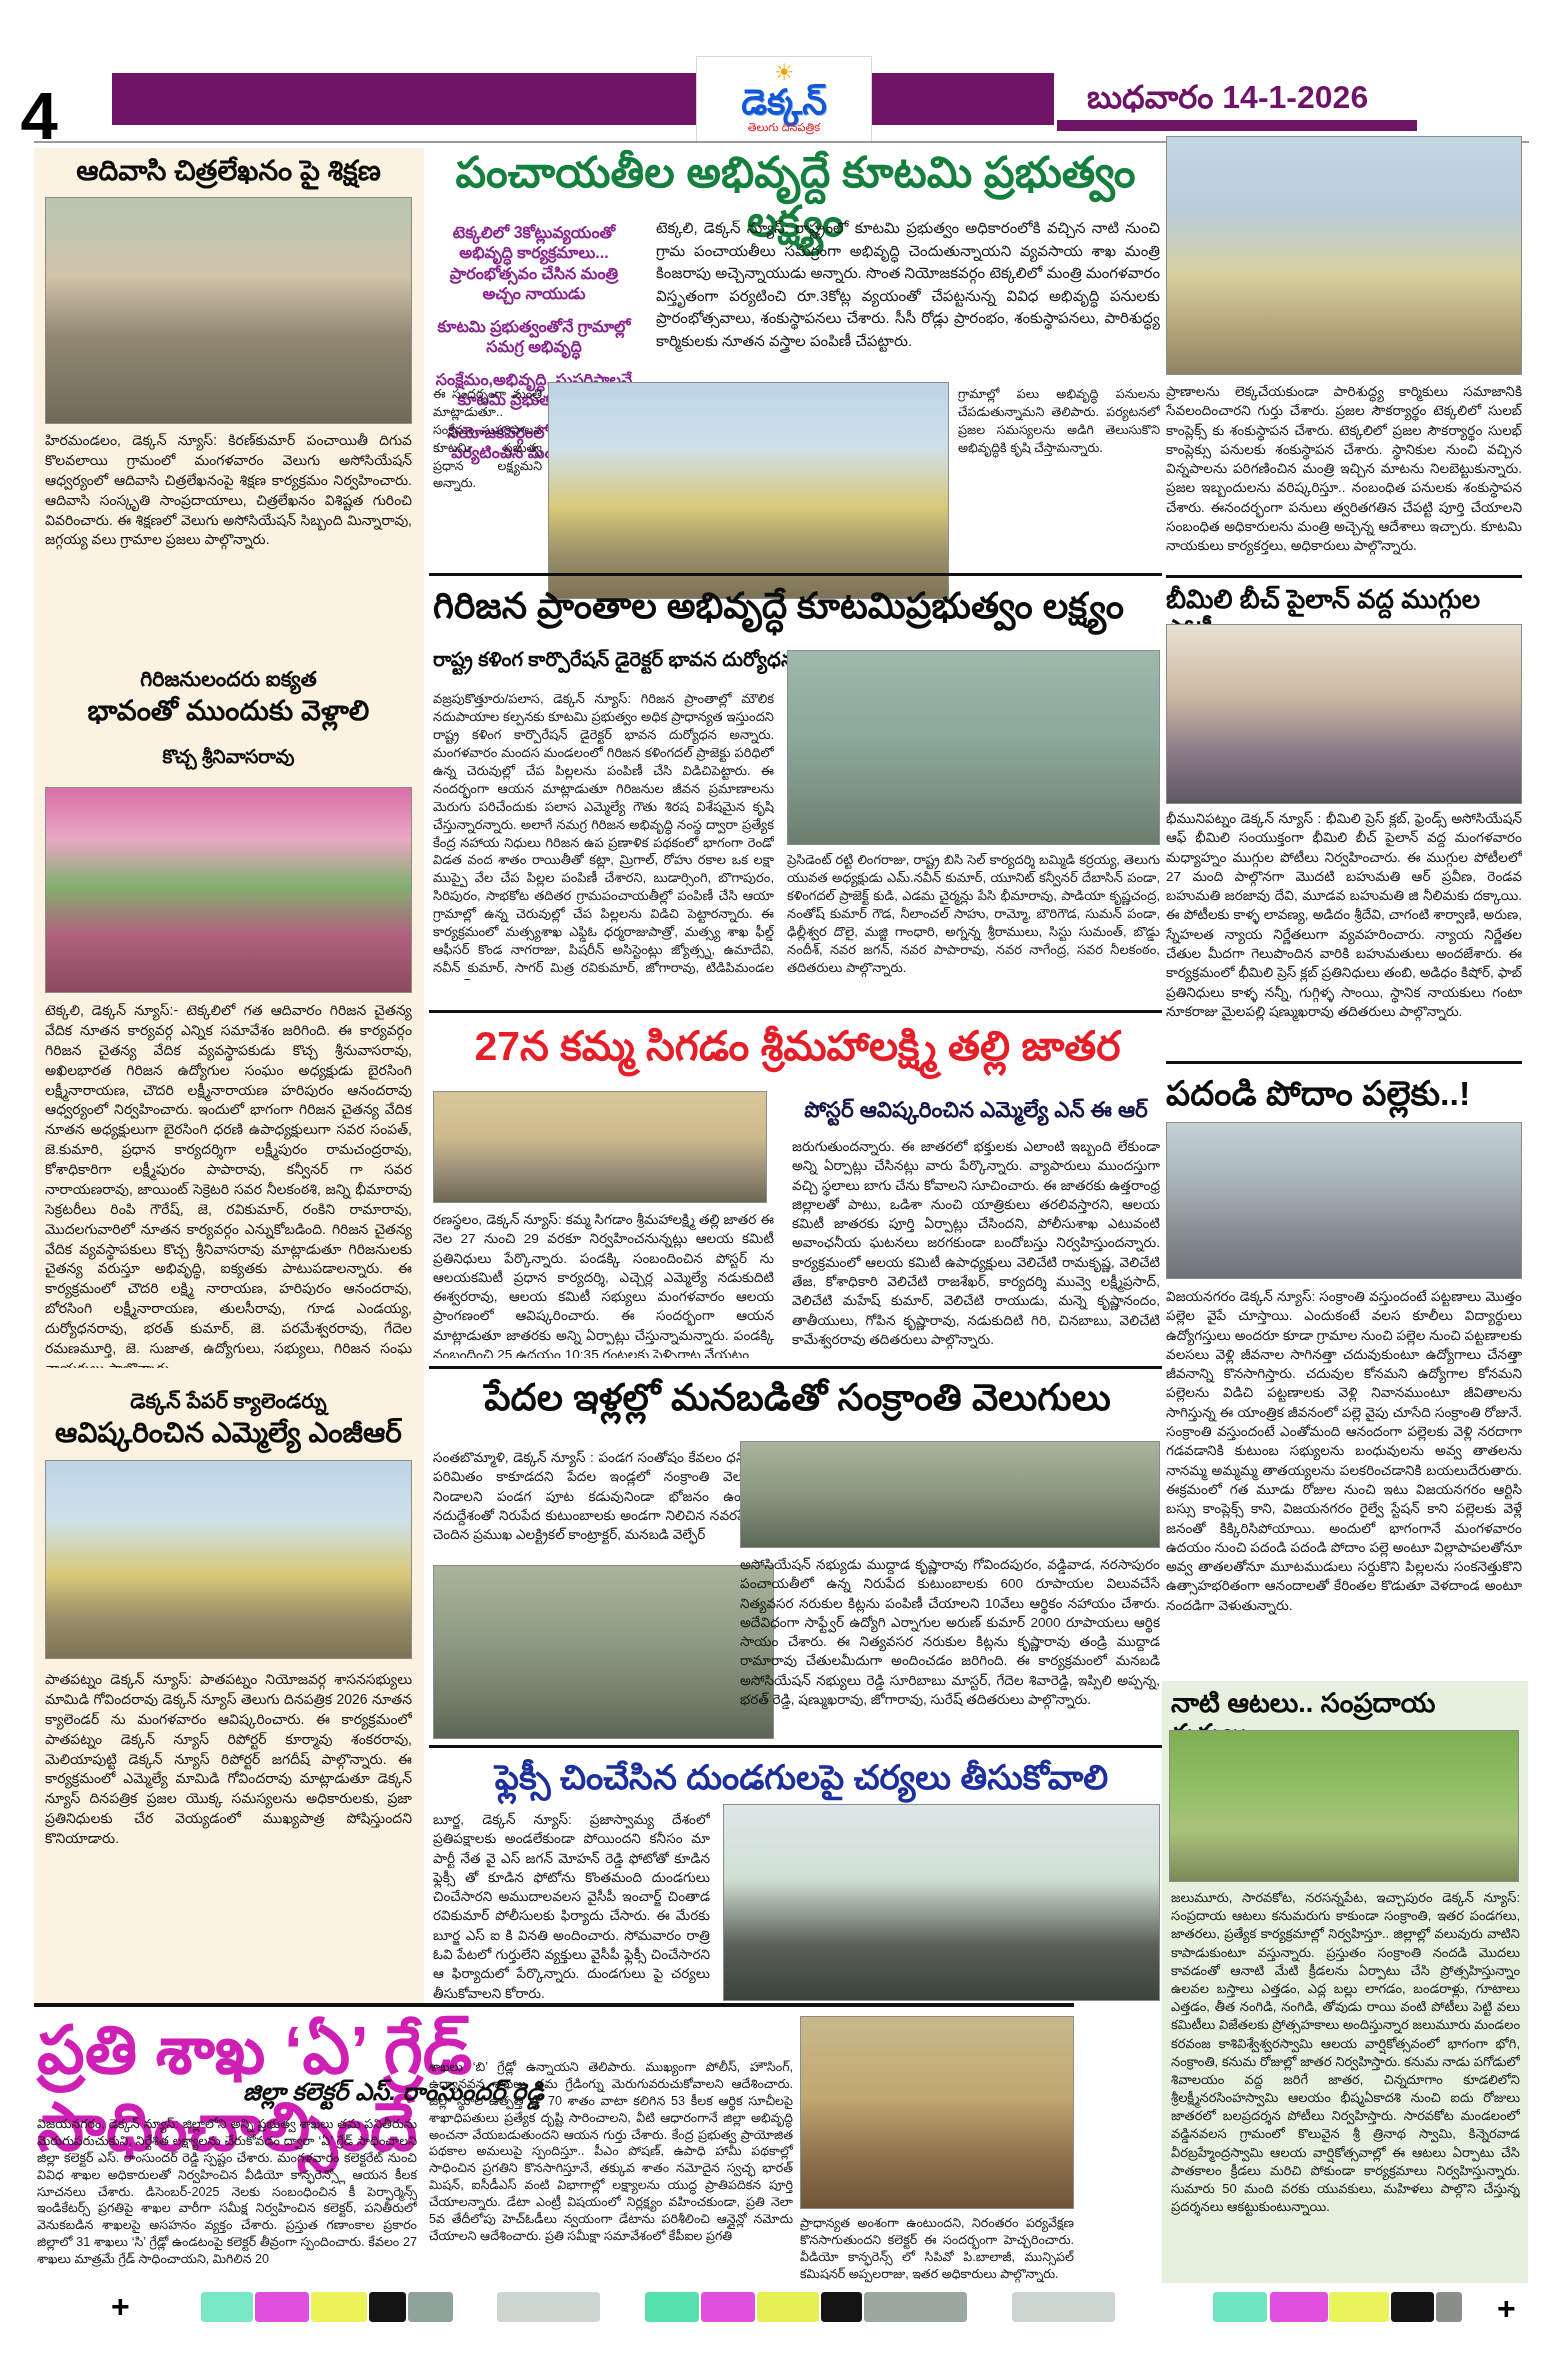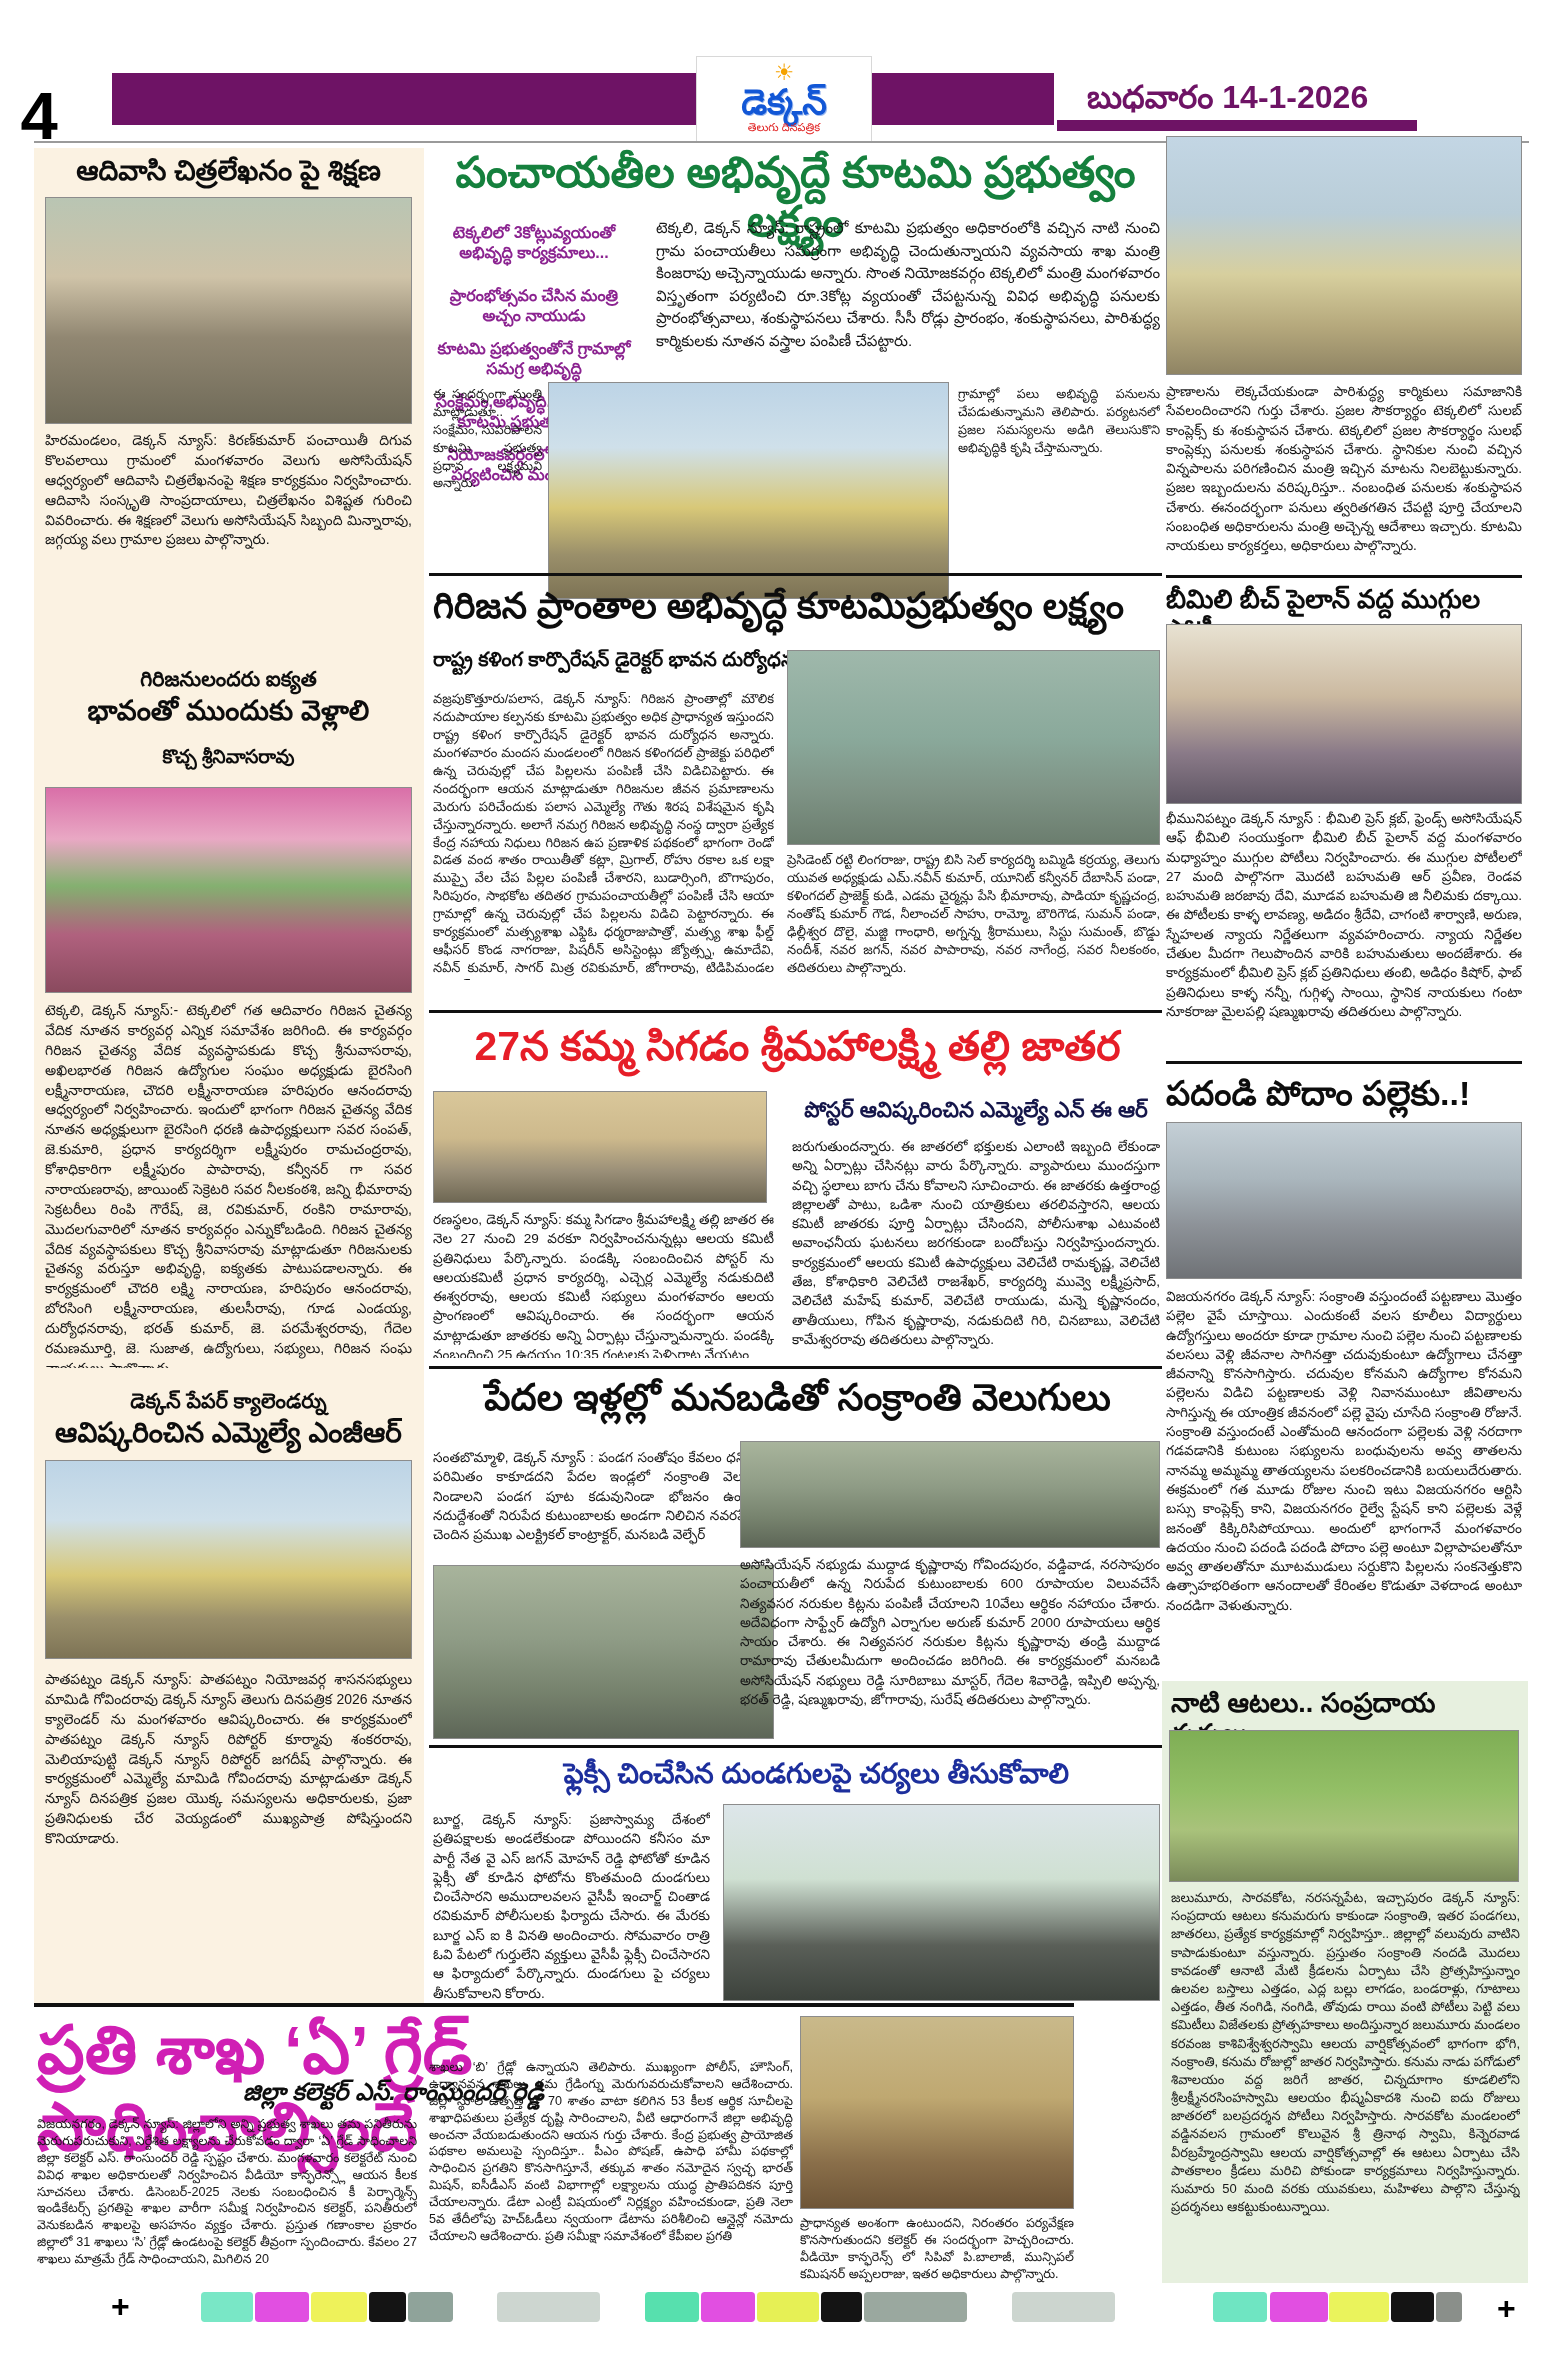--- a/index.html
+++ b/index.html
@@ -89,21 +89,21 @@
   <div class="photo ph-tent" style="left:45px;top:787px;width:367px;height:206px;"></div>
   <div class="abs body" style="left:45px;top:1001px;width:367px;height:367px;">టెక్కలి, డెక్కన్ న్యూస్:- టెక్కలిలో గత ఆదివారం గిరిజన చైతన్య వేదిక నూతన కార్యవర్గ ఎన్నిక సమావేశం జరిగింది. ఈ కార్యవర్గం గిరిజన చైతన్య వేదిక వ్యవస్థాపకుడు కొచ్చ శ్రీనువాసరావు, అఖిలభారత గిరిజన ఉద్యోగుల సంఘం అధ్యక్షుడు బైరసింగి లక్ష్మీనారాయణ, చౌదరి లక్ష్మీనారాయణ హరిపురం ఆనందరావు ఆధ్వర్యంలో నిర్వహించారు. ఇందులో భాగంగా గిరిజన చైతన్య వేదిక నూతన అధ్యక్షులుగా బైరసింగి ధరణి ఉపాధ్యక్షులుగా సవర సంపత్, జె.కుమారి, ప్రధాన కార్యదర్శిగా లక్ష్మీపురం రామచంద్రరావు, కోశాధికారిగా లక్ష్మీపురం పాపారావు, కన్వీనర్ గా సవర నారాయణరావు, జాయింట్ సెక్రెటరి సవర నీలకంఠశి, జన్ని భీమారావు సెక్రటరీలు రింపి గౌరేష్, జె, రవికుమార్, రంకిని రామారావు, మొదలగువారిలో నూతన కార్యవర్గం ఎన్నుకోబడింది. గిరిజన చైతన్య వేదిక వ్యవస్థాపకులు కొచ్చ శ్రీనివాసరావు మాట్లాడుతూ గిరిజనులకు చైతన్య వరుస్తూ అభివృద్ధి, ఐక్యతకు పాటుపడాలన్నారు. ఈ కార్యక్రమంలో చౌదరి లక్ష్మి నారాయణ, హరిపురం ఆనందరావు, బోరసింగి లక్ష్మీనారాయణ, తులసీరావు, గూడ ఎండయ్య, దుర్యోధనరావు, భరత్ కుమార్, జె. పరమేశ్వరరావు, గేదెల రమణమూర్తి, జె. సుజాత, ఉద్యోగులు, సభ్యులు, గిరిజన సంఘ నాయకులు పాల్గొన్నారు.</div>
 
   <div class="abs kicker" style="left:45px;top:1389px;width:367px;font-size:20.6px;">డెక్కన్ పేపర్ క్యాలెండర్ను</div>
   <div class="abs hl hl-black center" style="left:41px;top:1417px;width:375px;font-size:28px;">ఆవిష్కరించిన ఎమ్మెల్యే ఎంజీఆర్</div>
   <div class="photo ph-minister" style="left:45px;top:1460px;width:367px;height:199px;"></div>
   <div class="abs body" style="left:45px;top:1670px;width:367px;height:326px;">పాతపట్నం డెక్కన్ న్యూస్: పాతపట్నం నియోజవర్గ శాసనసభ్యులు మామిడి గోవిందరావు డెక్కన్ న్యూస్ తెలుగు దినపత్రిక 2026 నూతన క్యాలెండర్ ను మంగళవారం ఆవిష్కరించారు. ఈ కార్యక్రమంలో పాతపట్నం డెక్కన్ న్యూస్ రిపోర్టర్ కూర్మావు శంకరరావు, మెలియాపుట్టి డెక్కన్ న్యూస్ రిపోర్టర్ జగదీష్ పాల్గొన్నారు. ఈ కార్యక్రమంలో ఎమ్మెల్యే మామిడి గోవిందరావు మాట్లాడుతూ డెక్కన్ న్యూస్ దినపత్రిక ప్రజల యొక్క సమస్యలను అధికారులకు, ప్రజా ప్రతినిధులకు చేర వెయ్యడంలో ముఖ్యపాత్ర పోషిస్తుందని కొనియాడారు.</div>
 
   <div class="abs hl hl-blue center" style="left:429px;top:148px;width:733px;font-size:43px;">పంచాయతీల అభివృద్దే కూటమి ప్రభుత్వం లక్ష్యం</div>
   <div class="abs" style="left:433px;top:223px;width:202px;">
-    <div class="deck-line" style="margin-bottom:23px;">టెక్కలిలో 3కోట్లువ్యయంతో అభివృద్ధి కార్యక్రమాలు...</div>
+    <div class="deck-line" style="margin-bottom:1px;">టెక్కలిలో 3కోట్లువ్యయంతో అభివృద్ధి కార్యక్రమాలు...</div>
     <div class="deck-line" style="margin-bottom:13px;">ప్రారంభోత్సవం చేసిన మంత్రి అచ్చం నాయుడు</div>
     <div class="deck-line" style="margin-bottom:13px;">కూటమి ప్రభుత్వంతోనే గ్రామాల్లో సమగ్ర అభివృద్ధి</div>
     <div class="deck-line" style="margin-bottom:13px;">సంక్షేమం,అభివృద్ధి, సుపరిపాలనే కూటమి ప్రభుత్వ ధ్యేయం</div>
     <div class="deck-line">నియోజకవర్గంలో విస్తృతంగా పర్యటించిన మంత్రి అచ్చెన్న</div>
   </div>
   <div class="abs body body-lg" style="left:656px;top:217px;width:504px;height:159px;">టెక్కలి, డెక్కన్ న్యూస్: రాష్ట్రంలో కూటమి ప్రభుత్వం అధికారంలోకి వచ్చిన నాటి నుంచి గ్రామ పంచాయతీలు సమగ్రంగా అభివృద్ధి చెందుతున్నాయని వ్యవసాయ శాఖ మంత్రి కింజరాపు అచ్చెన్నాయుడు అన్నారు. సొంత నియోజకవర్గం టెక్కలిలో మంత్రి మంగళవారం విస్తృతంగా పర్యటించి రూ.3కోట్ల వ్యయంతో చేపట్టనున్న వివిధ అభివృద్ధి పనులకు ప్రారంభోత్సవాలు, శంకుస్థాపనలు చేశారు. సీసీ రోడ్లు ప్రారంభం, శంకుస్థాపనలు, పారిశుద్ధ్య కార్మికులకు నూతన వస్త్రాల పంపిణీ చేపట్టారు.</div>
   <div class="abs body" style="left:433px;top:386px;width:109px;height:212px;font-size:12.6px;">ఈ సందర్భంగా మంత్రి మాట్లాడుతూ.. సంక్షేమం, సుపరిపాలన కూటమి ప్రభుత్వ ప్రధాన లక్ష్యమని అన్నారు.</div>
   <div class="photo ph-minister" style="left:548px;top:382px;width:401px;height:217px;"></div>
   <div class="abs body" style="left:958px;top:386px;width:202px;height:212px;font-size:12.6px;">గ్రామాల్లో పలు అభివృద్ధి పనులను చేపడుతున్నామని తెలిపారు. పర్యటనలో ప్రజల సమస్యలను అడిగి తెలుసుకొని అభివృద్ధికి కృషి చేస్తామన్నారు.</div>
 
@@ -131,21 +131,21 @@
   <div class="abs body" style="left:433px;top:1210px;width:341px;height:148px;font-size:13.6px;">రణస్థలం, డెక్కన్ న్యూస్: కమ్మ సిగడాం శ్రీమహాలక్ష్మి తల్లి జాతర ఈ నెల 27 నుంచి 29 వరకూ నిర్వహించనున్నట్లు ఆలయ కమిటీ ప్రతినిధులు పేర్కొన్నారు. పండక్కి సంబందించిన పోస్టర్ ను ఆలయకమిటీ ప్రధాన కార్యదర్శి, ఎచ్చెర్ల ఎమ్మెల్యే నడుకుదిటి ఈశ్వరరావు, ఆలయ కమిటీ సభ్యులు మంగళవారం ఆలయ ప్రాంగణంలో ఆవిష్కరించారు. ఈ సందర్భంగా ఆయన మాట్లాడుతూ జాతరకు అన్ని ఏర్పాట్లు చేస్తున్నామన్నారు. పండక్కి నంబంధించి 25 ఉదయం 10:35 గంటలకు పెళ్ళిరాట వేయటం</div>
 
   <div class="rule" style="left:429px;top:1366px;width:733px;height:2.8px;"></div>
   <div class="abs hl hl-black center" style="left:433px;top:1377px;width:729px;font-size:37px;">పేదల ఇళ్లల్లో మనబడితో సంక్రాంతి వెలుగులు</div>
   <div class="abs body" style="left:433px;top:1448px;width:341px;height:111px;font-size:13.6px;">సంతబొమ్మాళి, డెక్కన్ న్యూస్ : పండగ సంతోషం కేవలం ధనికులకే పరిమితం కాకూడదని పేదల ఇండ్లలో నంక్రాంతి వెలుగులు నిండాలని పండగ పూట కడువునిండా భోజనం ఉండాలనే నదుద్దేశంతో నిరుపేద కుటుంబాలకు అండగా నిలిచిన నవరపేట కు చెందిన ప్రముఖ ఎలక్ట్రికల్ కాంట్రాక్టర్, మనబడి వెల్ఫేర్</div>
   <div class="photo ph-kits" style="left:740px;top:1441px;width:420px;height:107px;"></div>
   <div class="photo ph-kits" style="left:433px;top:1565px;width:341px;height:174px;"></div>
   <div class="abs body" style="left:740px;top:1555px;width:420px;height:184px;font-size:13.6px;">అసోసియేషన్ నభ్యుడు ముద్దాడ కృష్ణారావు గోవిందపురం, వడ్డివాడ, నరసాపురం పంచాయతీలో ఉన్న నిరుపేద కుటుంబాలకు 600 రూపాయల విలువచేసే నిత్యవసర నరుకుల కిట్లను పంపిణీ చేయాలని 10వేలు ఆర్థికం నహాయం చేశారు. అదేవిధంగా సాఫ్ట్వేర్ ఉద్యోగి ఎర్నాగుల అరుణ్ కుమార్ 2000 రూపాయలు ఆర్థిక సాయం చేశారు. ఈ నిత్యవసర నరుకుల కిట్లను కృష్ణారావు తండ్రి ముద్దాడ రామారావు చేతులమీదుగా అందించడం జరిగింది. ఈ కార్యక్రమంలో మనబడి అసోసియేషన్ నభ్యులు రెడ్డి సూరిబాబు మాస్టర్, గేదెల శివారెడ్డి, ఇప్పిలి అప్పన్న, భరత్ రెడ్డి, షణ్ముఖరావు, జోగారావు, సురేష్ తదితరులు పాల్గొన్నారు.</div>
 
   <div class="rule" style="left:429px;top:1745px;width:733px;height:2.8px;"></div>
-  <div class="abs hl hl-navy center" style="left:452px;top:1758px;width:729px;font-size:28px;">ఫ్లెక్సీ చించేసిన దుండగులపై చర్యలు తీసుకోవాలి</div>
+  <div class="abs hl hl-navy center" style="left:437px;top:1758px;width:729px;font-size:34px;">ఫ్లెక్సీ చించేసిన దుండగులపై చర్యలు తీసుకోవాలి</div>
   <div class="abs body" style="left:433px;top:1810px;width:277px;height:189px;font-size:13.6px;">బూర్జ, డెక్కన్ న్యూస్: ప్రజాస్వామ్య దేశంలో ప్రతిపక్షాలకు అండలేకుండా పోయిందని కనీసం మా పార్టీ నేత వై ఎస్ జగన్ మోహన్ రెడ్డి ఫోటోతో కూడిన ఫ్లెక్సీ తో కూడిన ఫోటోను కొంతమంది దుండగులు చించేసారని అముదాలవలస వైసీపీ ఇంచార్జ్ చింతాడ రవికుమార్ పోలీసులకు ఫిర్యాదు చేసారు. ఈ మేరకు బూర్జ ఎస్ ఐ కి వినతి అందించారు. సోమవారం రాత్రి ఓవి పేటలో గుర్తులేని వ్యక్తులు వైసీపీ ఫ్లెక్సీ చించేసారని ఆ ఫిర్యాదులో పేర్కొన్నారు. దుండగులు పై చర్యలు తీసుకోవాలని కోరారు.</div>
   <div class="photo ph-flexi" style="left:723px;top:1804px;width:437px;height:197px;"></div>
 
   <div class="rule" style="left:34px;top:2003px;width:1040px;height:3.7px;"></div>
   <div class="abs hl hl-magenta" style="left:37px;top:2011px;width:759px;font-size:67px;">ప్రతి శాఖ ‘ఏ’ గ్రేడ్ సాధించాల్సిందే</div>
   <div class="abs subhead center" style="left:75px;top:2078px;width:637px;font-size:24px;font-style:italic;">జిల్లా కలెక్టర్ ఎస్. రాంసుందర్ రెడ్డి</div>
   <div class="abs body" style="left:37px;top:2116px;width:380px;height:199px;font-size:12.6px;line-height:1.34;">విజయనగరం, డెక్కన్ న్యూస్: జిల్లాలోని అన్ని ప్రభుత్వ శాఖలు తమ పనితీరును మెరుగుపరుచుకుని, నిర్దేశిత లక్ష్యాలను చేరుకోవడం ద్వారా ‘ఏ’ గ్రేడ్ సాధించాలని జిల్లా కలెక్టర్ ఎస్. రాంసుందర్ రెడ్డి స్పష్టం చేశారు. మంగళవారం కలెక్టరేట్ నుంచి వివిధ శాఖల అధికారులతో నిర్వహించిన వీడియో కాన్ఫరెన్స్లో ఆయన కీలక సూచనలు చేశారు. డిసెంబర్-2025 నెలకు సంబంధించిన కీ పెర్ఫార్మెన్స్ ఇండికేటర్స్ ప్రగతిపై శాఖల వారీగా సమీక్ష నిర్వహించిన కలెక్టర్, పనితీరులో వెనుకబడిన శాఖలపై అసహనం వ్యక్తం చేశారు. ప్రస్తుత గణాంకాల ప్రకారం జిల్లాలో 31 శాఖలు ‘సి’ గ్రేడ్లో ఉండటంపై కలెక్టర్ తీవ్రంగా స్పందించారు. కేవలం 27 శాఖలు మాత్రమే గ్రేడ్ సాధించాయని, మిగిలిన 20</div>
   <div class="abs body" style="left:429px;top:2059px;width:364px;height:255px;font-size:12.6px;line-height:1.34;">శాఖలు ‘బి’ గ్రేడ్లో ఉన్నాయని తెలిపారు. ముఖ్యంగా పోలీస్, హౌసింగ్, ఉద్యానవన శాఖలు తమ గ్రేడింగ్ను మెరుగువరుచుకోవాలని ఆదేశించారు. జిల్లా స్థూల ఉత్పత్తి లో 70 శాతం వాటా కలిగిన 53 కీలక ఆర్థిక సూచీలపై శాఖాధిపతులు ప్రత్యేక దృష్టి సారించాలని, వీటి ఆధారంగానే జిల్లా అభివృద్ధి అంచనా వేయబడుతుందని ఆయన గుర్తు చేశారు. కేంద్ర ప్రభుత్వ ప్రాయోజిత పథకాల అమలుపై స్పందిస్తూ.. పీఎం పోషణ్, ఉపాధి హామీ పథకాల్లో సాధించిన ప్రగతిని కొనసాగిస్తూనే, తక్కువ శాతం నమోదైన స్వచ్ఛ భారత్ మిషన్, ఐసీడీఎస్ వంటి విభాగాల్లో లక్ష్యాలను యుద్ధ ప్రాతిపదికన పూర్తి చేయాలన్నారు. డేటా ఎంట్రీ విషయంలో నిర్లక్ష్యం వహించకుండా, ప్రతి నెలా 5వ తేదీలోపు హెచ్ఓడీలు న్వయంగా డేటాను పరిశీలించి ఆన్లైన్లో నమోదు చేయాలని ఆదేశించారు. ప్రతి సమీక్షా సమావేశంలో కేపీఐల ప్రగతి</div>
   <div class="photo ph-meeting" style="left:800px;top:2016px;width:274px;height:193px;"></div>
   <div class="abs body" style="left:800px;top:2215px;width:274px;height:90px;font-size:12.6px;line-height:1.34;">ప్రాధాన్యత అంశంగా ఉంటుందని, నిరంతరం పర్యవేక్షణ కొనసాగుతుందని కలెక్టర్ ఈ సందర్భంగా హెచ్చరించారు. వీడియో కాన్ఫరెన్స్ లో సిపివో పి.బాలాజీ, మున్సిపల్ కమిషనర్ అప్పలరాజు, ఇతర అధికారులు పాల్గొన్నారు.</div>

